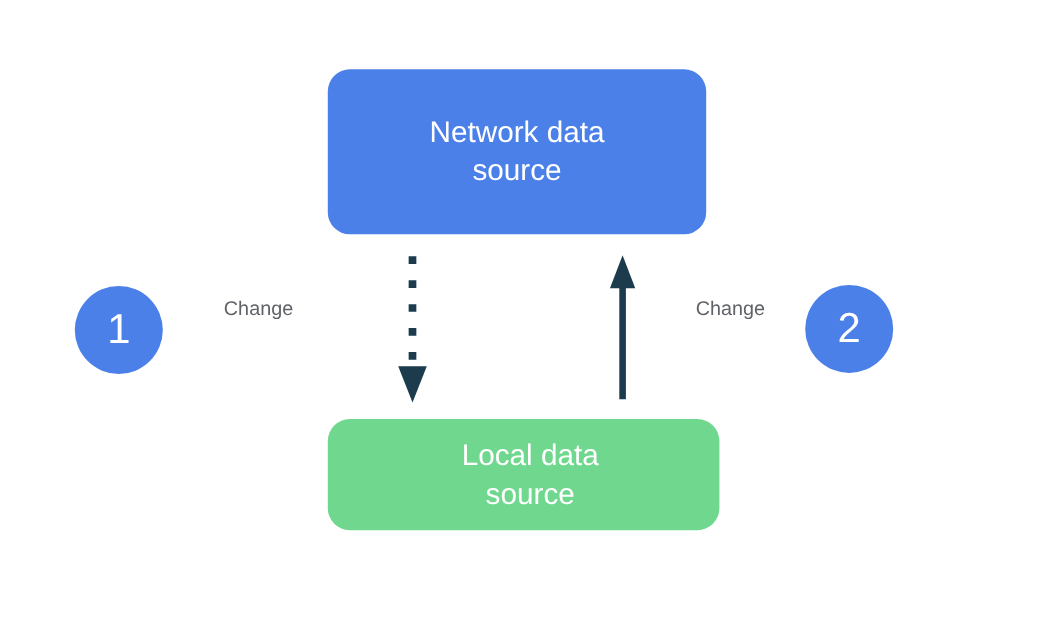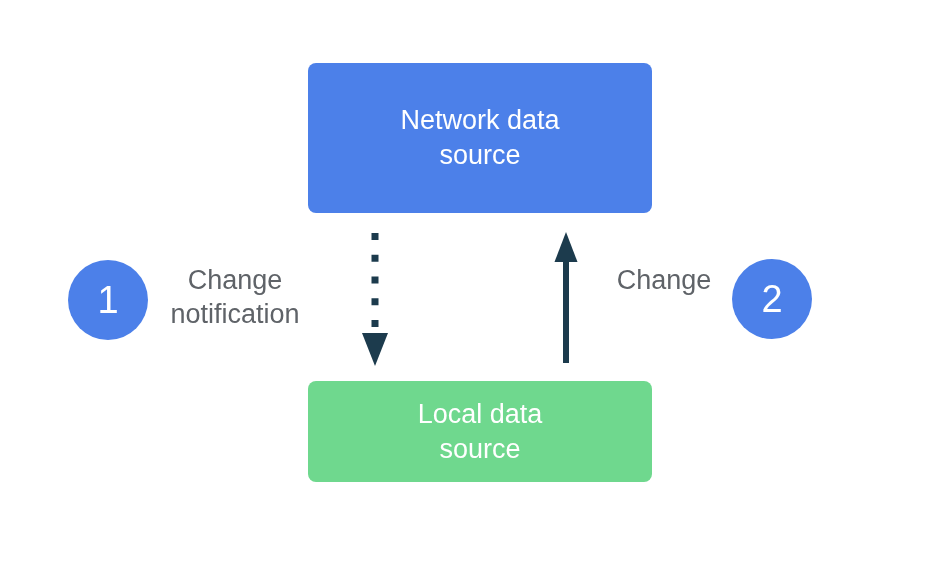--- a/index.html
+++ b/index.html
@@ -6,53 +6,52 @@
   .canvas {
     position: relative;
     width: 946px;
     height: 580px;
     background: #ffffff;
     overflow: hidden;
     font-family: "Liberation Sans", sans-serif;
   }
   .node-box {
     position: absolute;
-    border-radius: 8px;
+    border-radius: 20px;
     color: #ffffff;
     display: flex;
     flex-direction: column;
     align-items: center;
     justify-content: center;
     font-size: 27px;
     line-height: 35px;
     text-align: center;
     font-weight: 400;
-    margin-left: 10px;
   }
   .node-network { left: 298px; top: 63px;  width: 344px; height: 150px; }
-  .node-local   { left: 298px; top: 381px; width: 344px; height: 101px; }
+  .node-local   { left: 298px; top: 381px; width: 344px; height: 101px; padding-left: 12px; }
   .step-circle {
     position: absolute;
     width: 80px;
     height: 80px;
     border-radius: 50%;
     color: #ffffff;
     display: flex;
     align-items: center;
     justify-content: center;
     font-size: 38px;
     font-weight: 400;
   }
   .step-circle-1 { left: 68px;  top: 260px; }
   .step-circle-2 { left: 732px; top: 259px; }
   .step-label {
     position: absolute;
     width: 200px;
     text-align: center;
-    font-size: 27px;
+    font-size: 18px;
     line-height: 34px;
     font-weight: 400;
   }
   .step-label-1 { left: 135px; top: 263px; }
   .step-label-2 { left: 564px; top: 263px; }
   .arrow-svg { position: absolute; }
   .arrow-down-svg { left: 360px; top: 230px; }
   .arrow-up-svg   { left: 550px; top: 228px; }
 </style>
 </head>
@@ -78,21 +77,20 @@
   <div class="node-box node-local" style="background-color: rgb(111, 216, 142);">
     <span>Local data</span>
     <span>source</span>
   </div>
 
   <div class="step-circle step-circle-1" style="background-color: rgb(76, 128, 233);">
     <span>1</span>
   </div>
   <div class="step-label step-label-1" style="color: rgb(95, 99, 104);">
     <div>Change</div>
-    <div>notification</div>
   </div>
 
   <div class="step-label step-label-2" style="color: rgb(95, 99, 104);">
     <div>Change</div>
   </div>
   <div class="step-circle step-circle-2" style="background-color: rgb(76, 128, 233);">
     <span>2</span>
   </div>
 
 </div>

